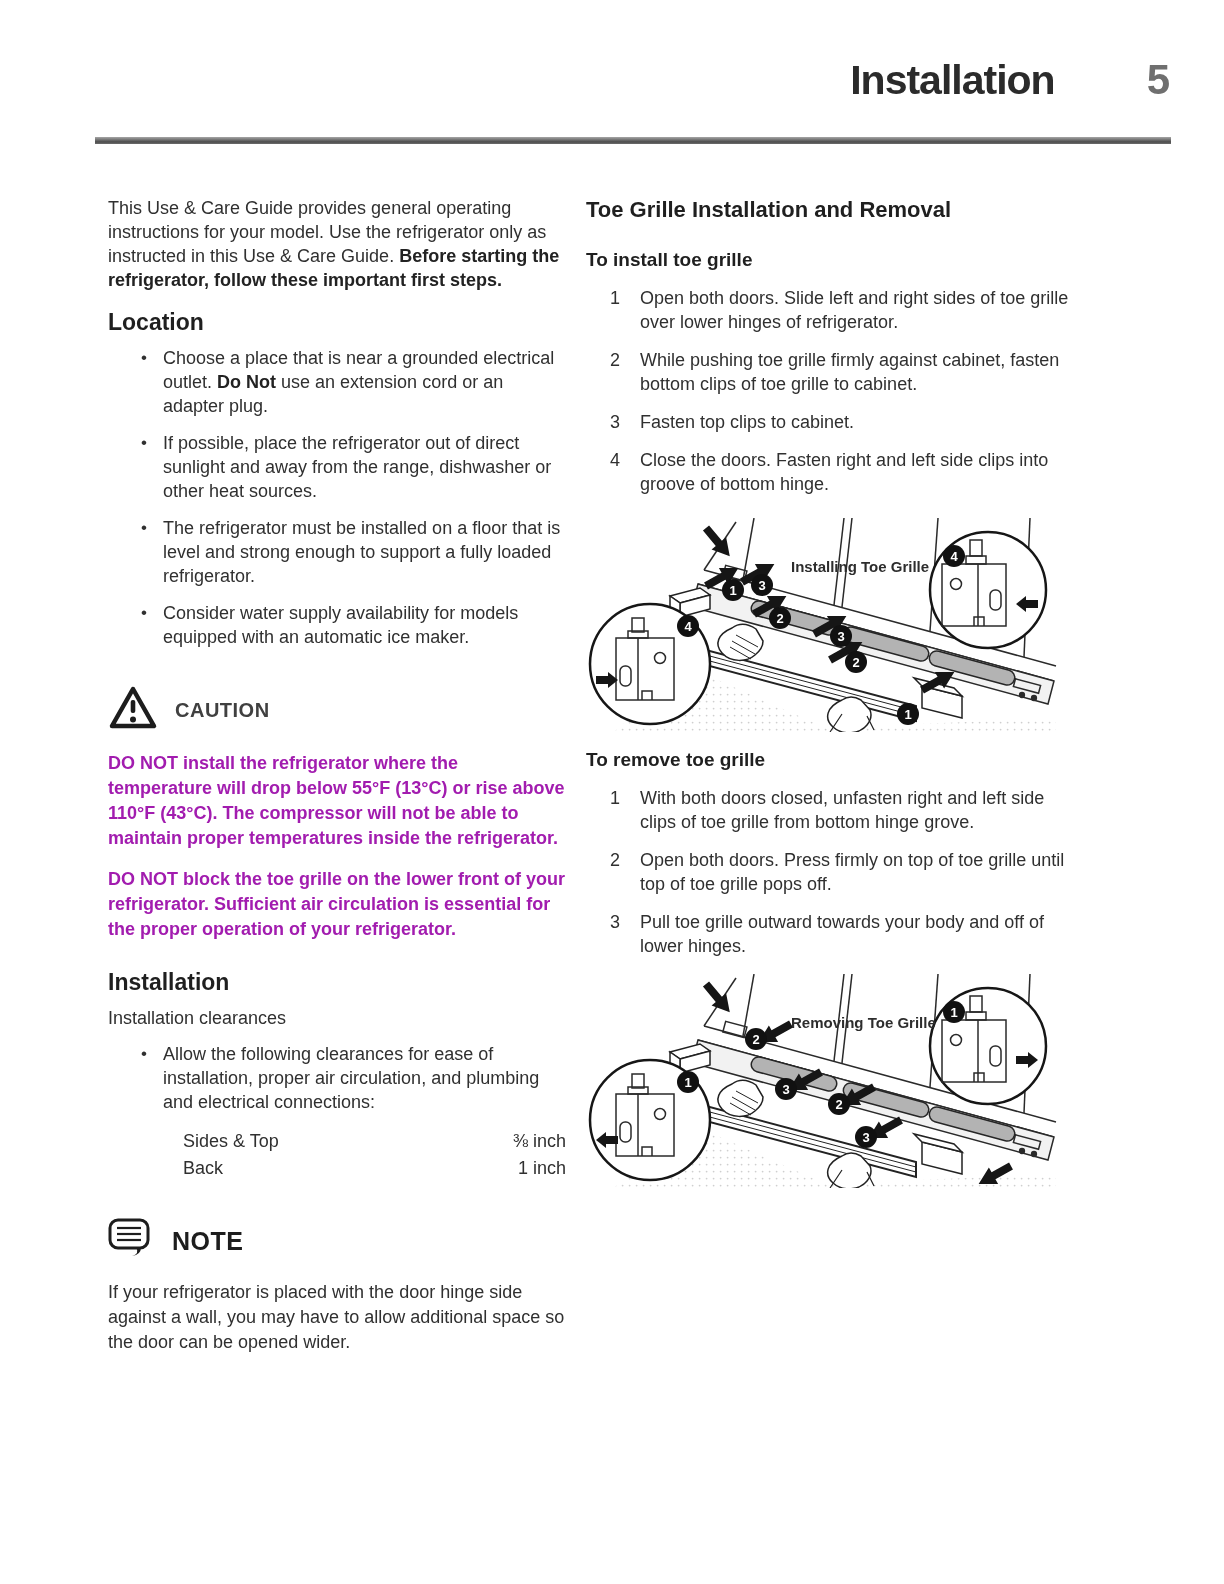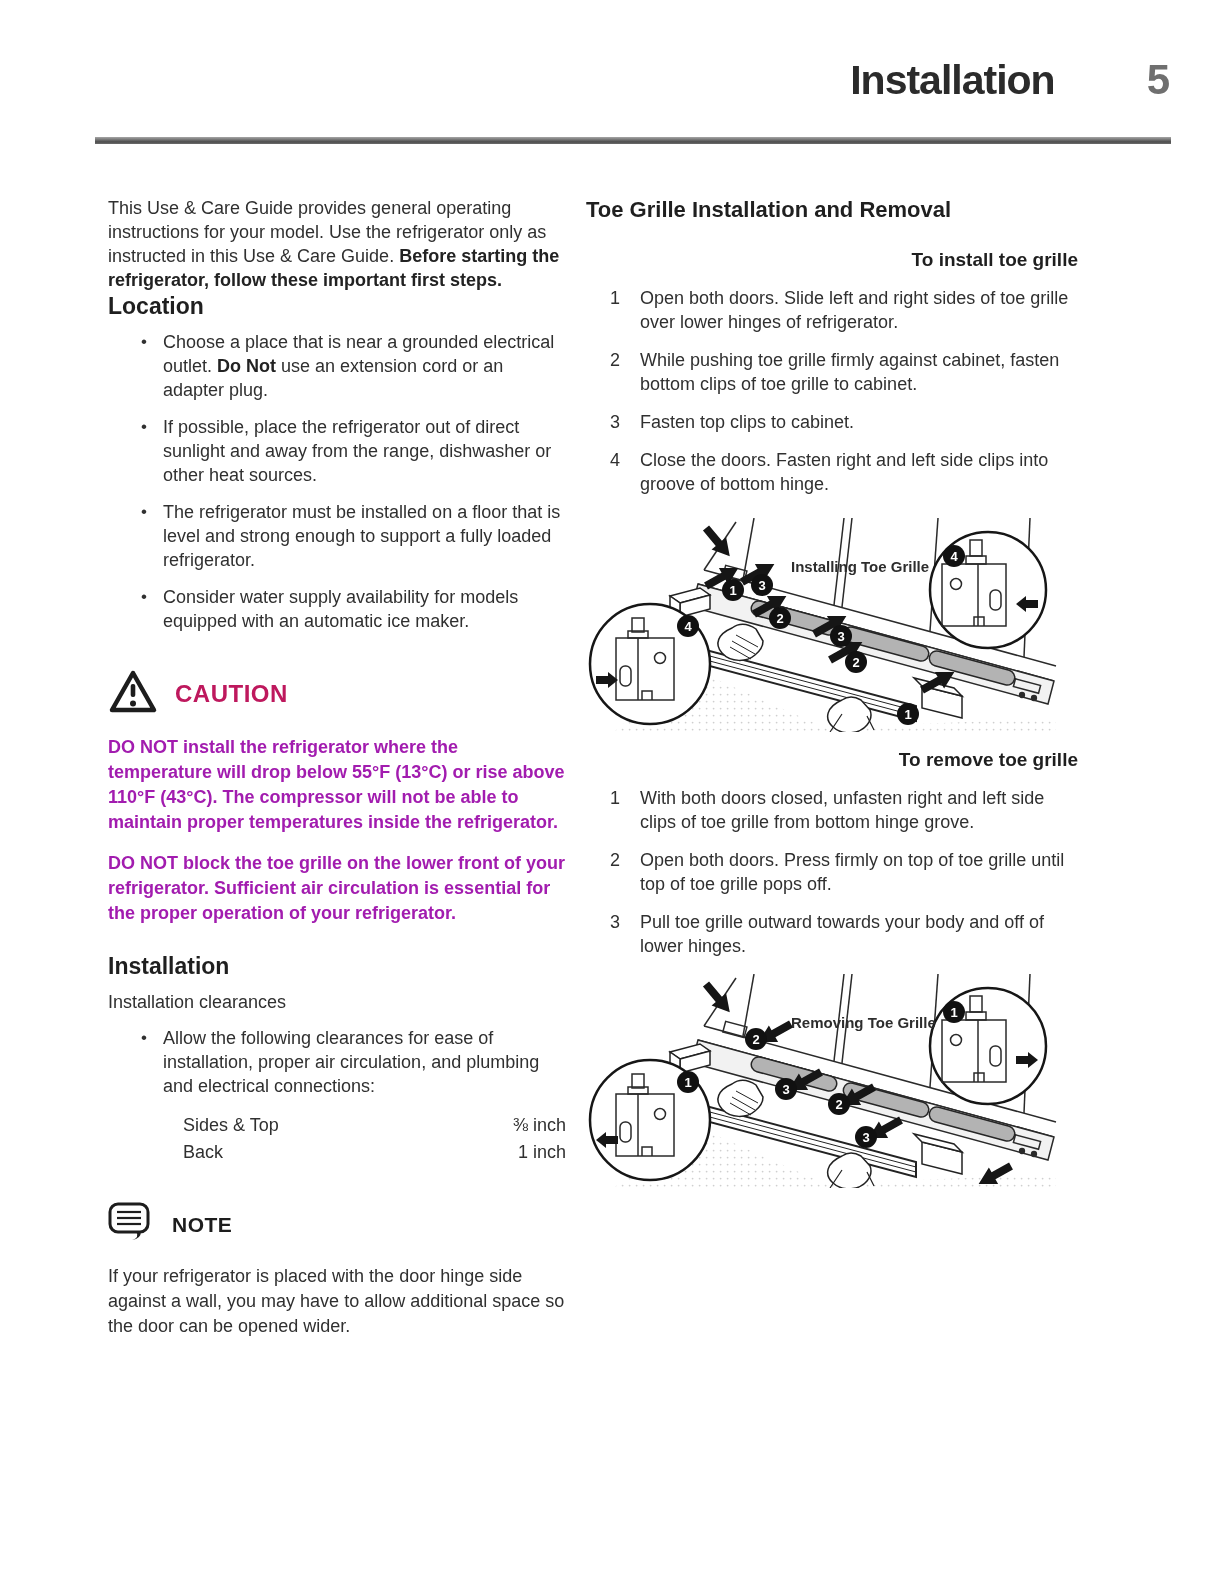--- a/index.html
+++ b/index.html
@@ -14,37 +14,37 @@
   .rule.top{top:137px;height:7px;}
   .rule.bottom{top:1505px;height:6px;}
   .link-mark{position:absolute;top:1572px;left:127px;width:143px;height:3px;}
 
   
   .content{position:absolute;top:196px;left:108px;display:flex;gap:20px;}
   .col-left{width:458px;}
   .col-right{width:492px;}
 
   p{margin:0;font-size:18px;line-height:24px;}
-  .intro{}
+  .intro{margin-bottom:16px;}
   b,.bold{color:#222;}
   h2{font-size:23px;line-height:28px;margin:0 0 10px;color:#1f1f1f;}
-  h3{font-size:19px;line-height:24px;margin:8px 0 14px;color:#1f1f1f;text-align:right;}
+  h3{font-size:19px;line-height:24px;margin:8px 0 14px;color:#1f1f1f;}
   .subline{font-size:18px;line-height:24px;margin:4px 0 12px;}
 
   .bullet{display:flex;margin:0 0 13px;}
   .bullet .dot{width:22px;margin-left:33px;font-size:17px;line-height:24px;}
   .bullet .btext{flex:1;font-size:18px;line-height:24px;}
 
   .step{display:flex;margin:0 0 14px;}
   .step .num{width:30px;margin-left:24px;font-size:18px;line-height:24px;}
   .step .stext{flex:1;font-size:18px;line-height:24px;}
 
   .warn-head,.note-head{display:flex;align-items:center;margin:36px 0 16px;}
-  .warn-head .wlabel{font-size:24px;font-weight:bold;color:#be185d;margin-left:17px;letter-spacing:.5px;}
-  .note-head .nlabel{font-size:21px;font-weight:bold;color:#1d1d1d;margin-left:20px;letter-spacing:.5px;}
+  .warn-head .wlabel{font-size:20px;font-weight:bold;color:#404040;margin-left:17px;letter-spacing:.5px;}
+  .note-head .nlabel{font-size:25px;font-weight:bold;color:#1d1d1d;margin-left:20px;letter-spacing:.5px;}
   .bold-para{font-weight:bold;line-height:25px;margin:0 0 16px;color:#a21caf;}
 
   .clear-table{margin:14px 0 0 75px;}
   .clear-row{display:flex;font-size:18px;line-height:27px;justify-content:space-between;}
   .clear-label{width:142px;}
 
   .note-text{line-height:25px;}
 
   
   .figure{width:484px;height:214px;margin:22px 0 16px;}

